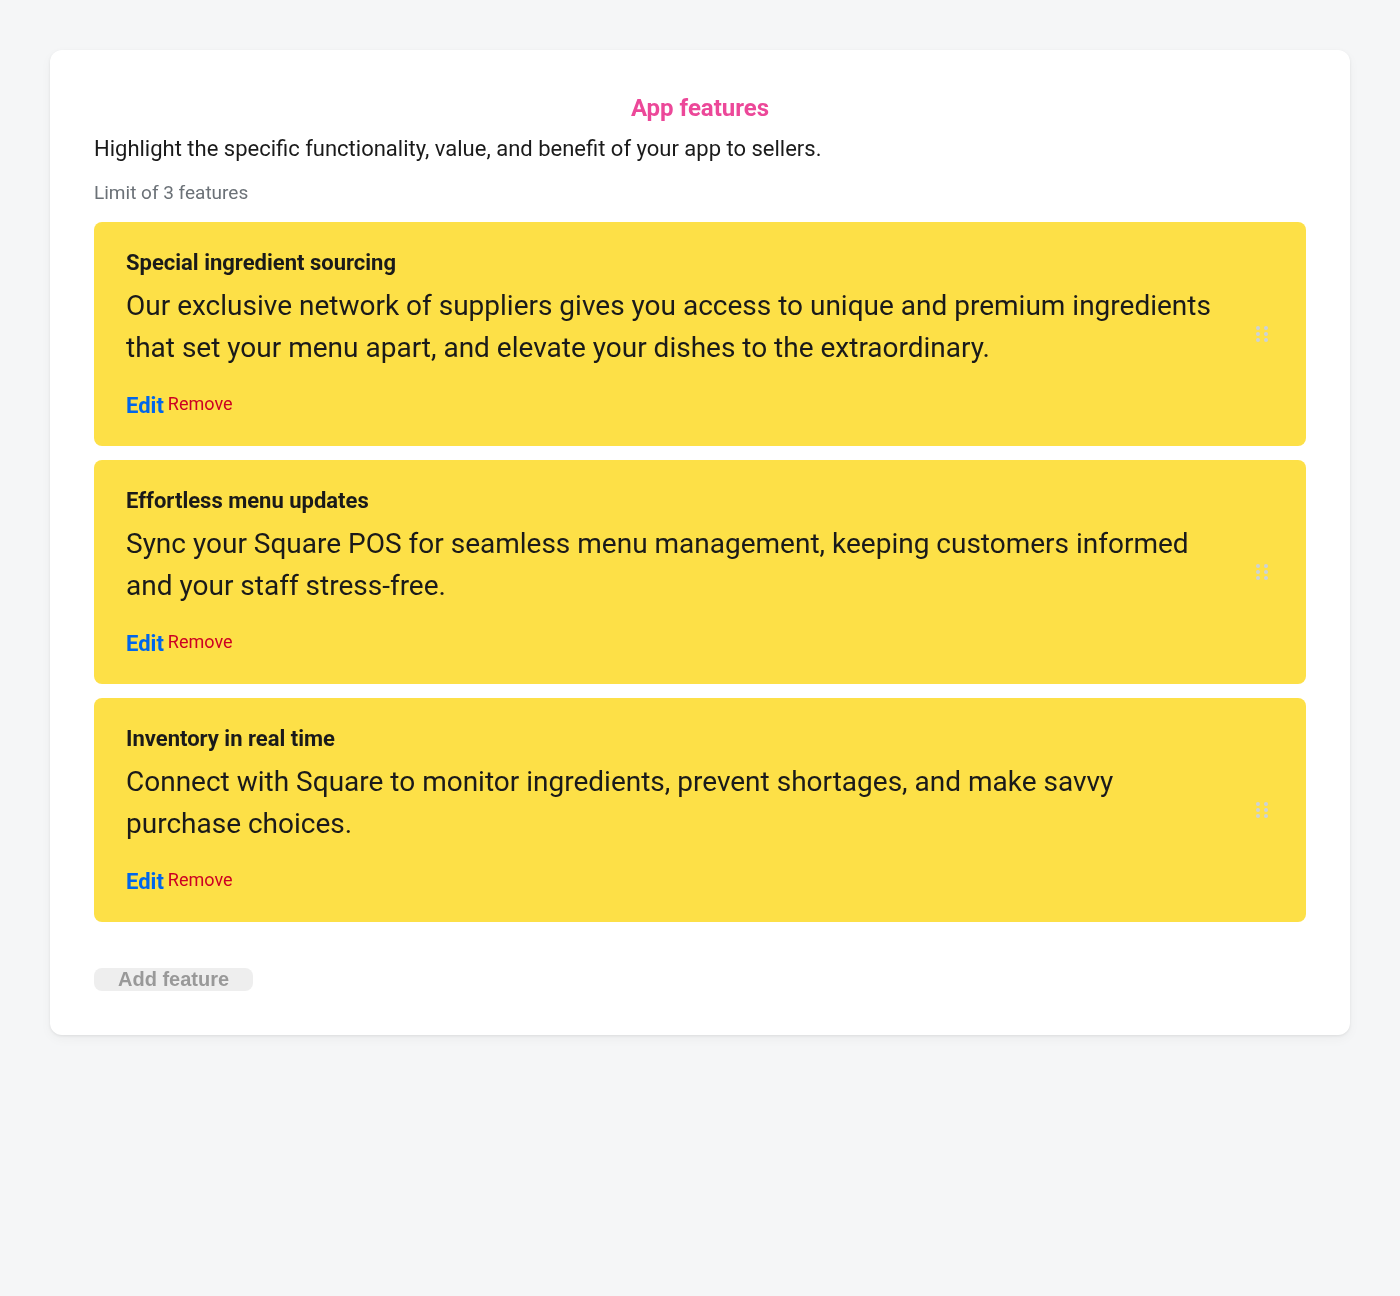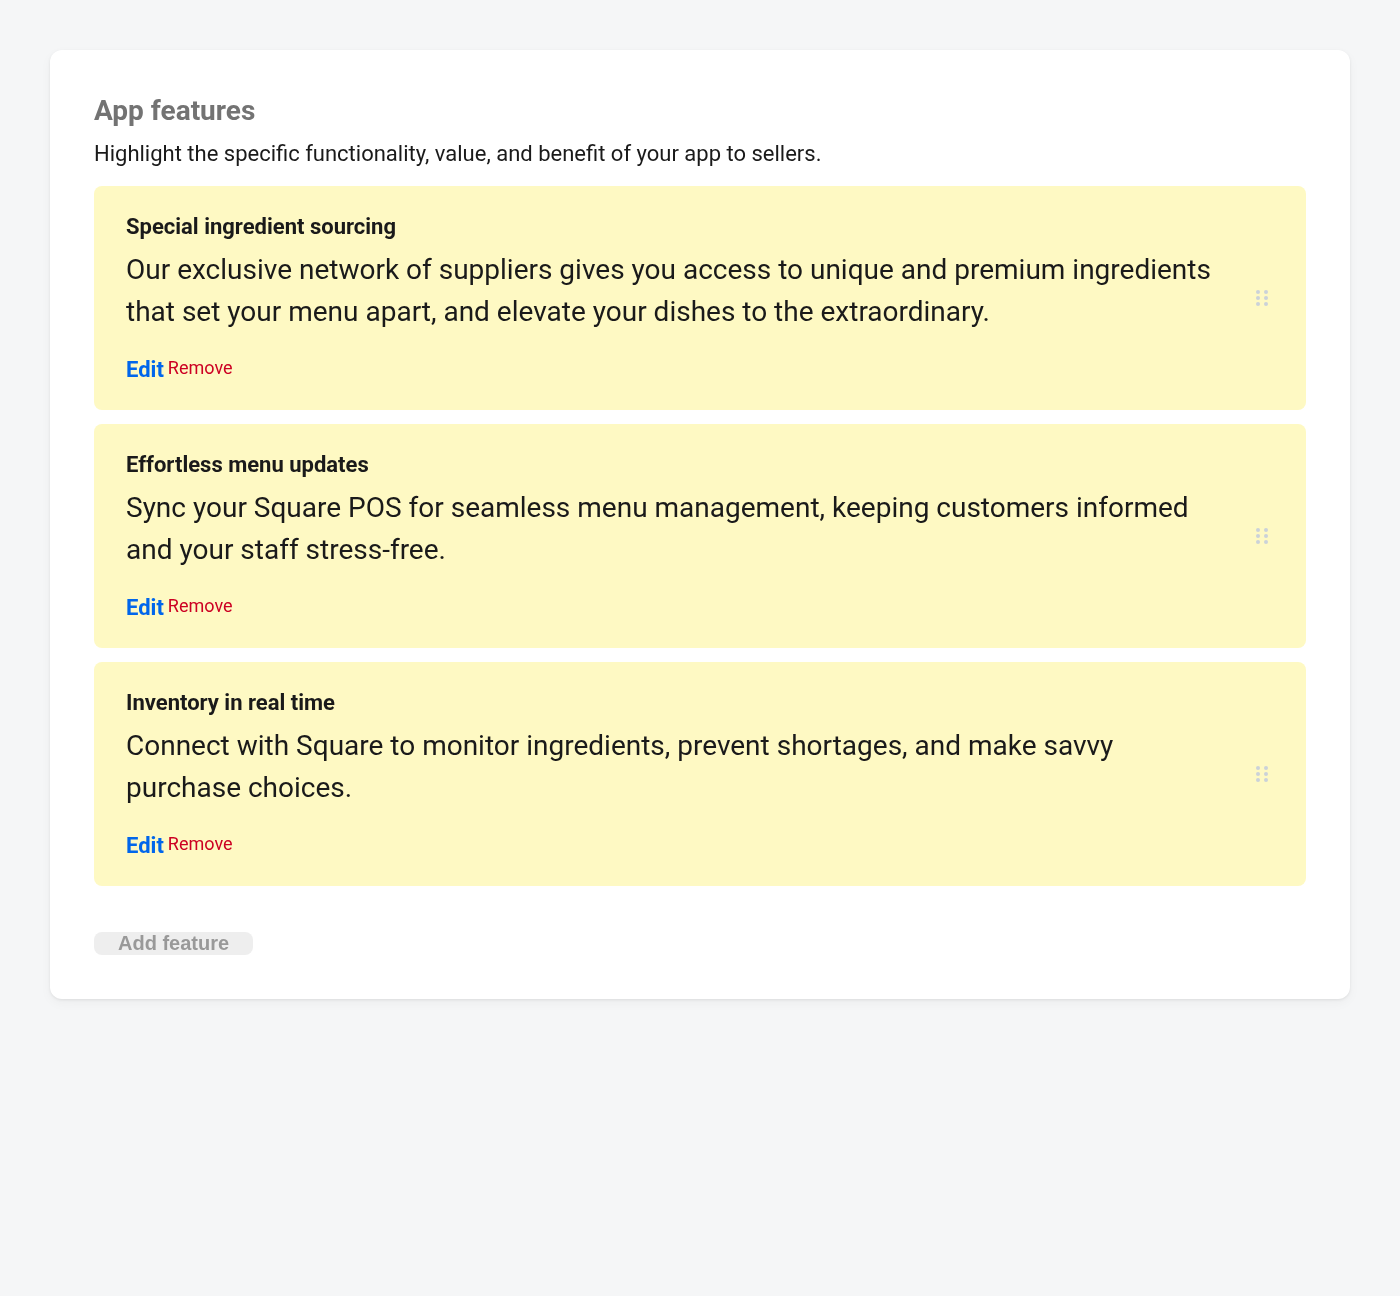--- a/index.html
+++ b/index.html
@@ -13,38 +13,39 @@
       padding: 50px;
       width: 1400px;
     }
     .card {
       background: #ffffff;
       border-radius: 12px;
       box-shadow: 0 1px 3px rgba(0,0,0,0.08), 0 4px 12px rgba(0,0,0,0.04);
       padding: 44px;
     }
     .section-title {
-      font-size: 28px;
+      font-size: 24px;
       font-weight: 700;
-      color: #737373;
+      color: #ec4899;
       margin-bottom: 10px;
+      text-align: center;
     }
     .section-subtitle {
       font-size: 22px;
       color: #1a1a1a;
       line-height: 1.5;
       margin-bottom: 16px;
     }
     .limit-text {
       font-size: 19px;
       color: #6b7177;
       margin-bottom: 18px;
     }
     .feature-card {
-      background: #fef9c3;
+      background: #fde047;
       border-radius: 8px;
       padding: 28px 32px;
       margin-bottom: 14px;
       display: flex;
       align-items: center;
       gap: 20px;
     }
     .feature-content {
       flex: 1;
     }
@@ -101,20 +102,21 @@
       color: #999999;
       cursor: not-allowed;
     }
   </style>
 </head>
 <body>
 
 <div class="card">
   <h2 class="section-title">App features</h2>
   <p class="section-subtitle">Highlight the specific functionality, value, and benefit of your app to sellers.</p>
+  <p class="limit-text">Limit of 3 features</p>
 
   <div class="feature-card">
     <div class="feature-content">
       <h3 class="feature-title">Special ingredient sourcing</h3>
       <p class="feature-description">Our exclusive network of suppliers gives you access to unique and premium ingredients that set your menu apart, and elevate your dishes to the extraordinary.</p>
       <div class="feature-actions">
         <span class="edit-link">Edit</span>
         <span class="remove-link">Remove</span>
       </div>
     </div>

